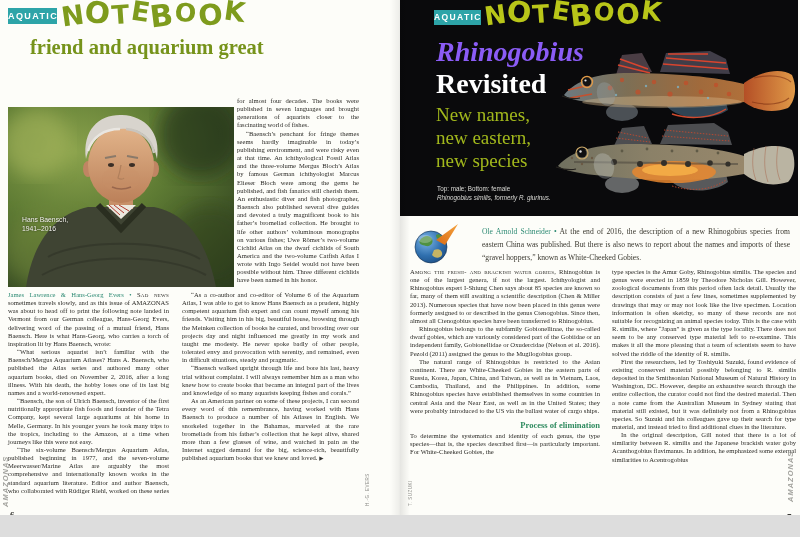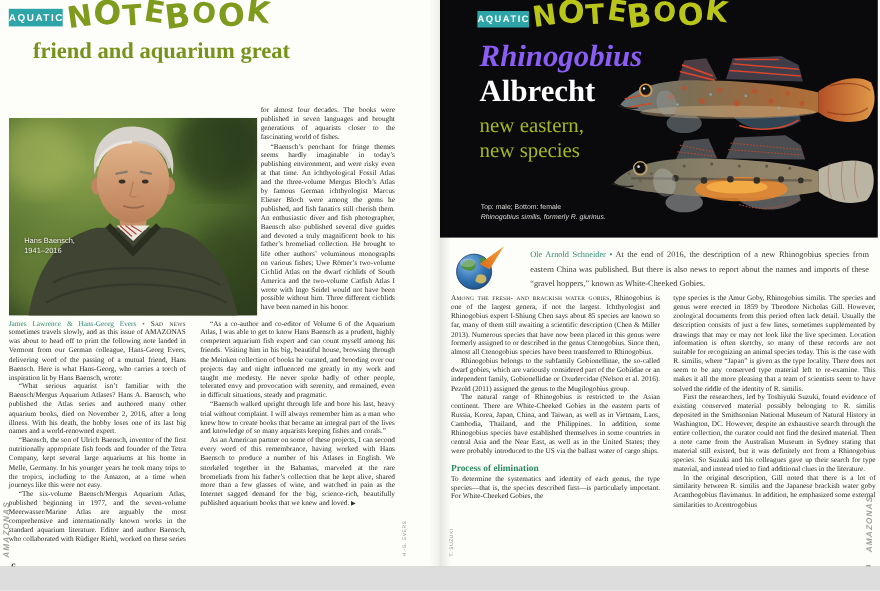--- a/index.html
+++ b/index.html
@@ -90,21 +90,21 @@
   .fish-caption .it { font-style:italic; }
   .globe { position:absolute; left:412px; top:222px; width:48px; height:42px; }
   .byline-right {
     position:absolute; left:482px; top:226px; width:308px;
     font-size:7.6px; line-height:12.8px; text-align:justify; color:#3a382f;
   }
   .rcol1 { left:410px; top:268px; width:190px; }
   .rcol2 { left:612px; top:268px; width:184px; }
   .subhead {
     font-weight:bold; font-size:8.5px; color:#2f8b5f;
-    margin:5px 0 2px 0; text-indent:0 !important; text-align:left;
+    margin:5px 0 2px 0; text-indent:0 !important; text-align:right;
   }
 </style>
 </head>
 <body>
 
 <div class="spread">
 
   <section>
     <div class="badge badge-left">AQUATIC</div>
     <div class="masthead masthead-left scatter"><span>N</span><span>O</span><span>T</span><span>E</span><span>B</span><span>O</span><span>O</span><span>K</span></div>
@@ -280,23 +280,24 @@
       <circle cx="30" cy="33" r="6" fill="none" stroke="#caa86a" stroke-width="1.2"></circle>
       <circle cx="30" cy="33" r="4.6" fill="#101010"></circle>
       <circle cx="28.5" cy="31.5" r="1.2" fill="#e0e0e0"></circle>
       <path d="M4,47 Q16,51 24,49" stroke="#26231f" stroke-width="1.2" fill="none"></path>
     </svg>
 
     <div class="badge badge-right">AQUATIC</div>
     <div class="masthead masthead-right scatter"><span>N</span><span>O</span><span>T</span><span>E</span><span>B</span><span>O</span><span>O</span><span>K</span></div>
 
     <h1 class="title-right-italic">Rhinogobius</h1>
-    <h1 class="title-right-plain">Albrecht</h1>
+    <h1 class="title-right-plain">Revisited</h1>
 
     <div class="subtitle">
+      <span style="display:block">New names,</span>
       <span style="display:block">new eastern,</span>
       <span style="display:block">new species</span>
     </div>
 
     <div class="fish-caption">
       <span style="display:block">Top: male; Bottom: female</span>
       <span style="display:block" class="it">Rhinogobius similis, formerly R. giurinus.</span>
     </div>
 
     <svg class="globe" viewBox="0 0 48 42">

